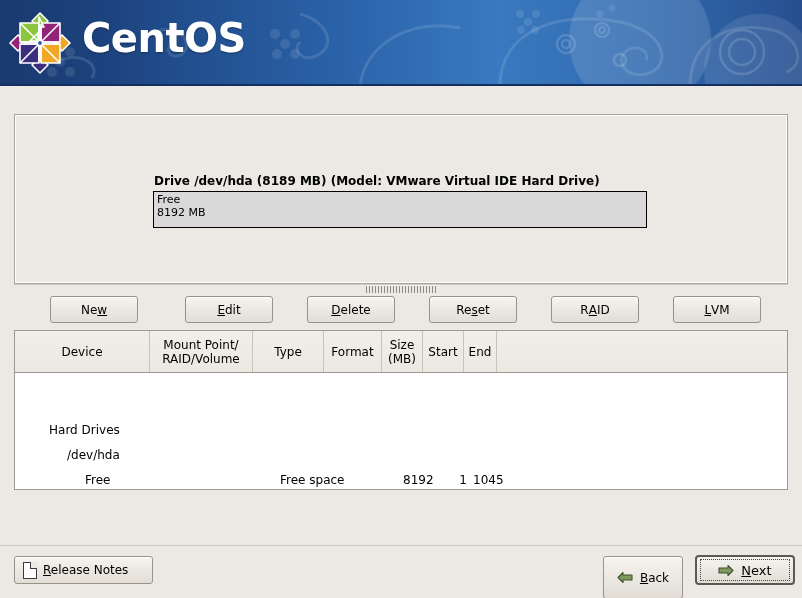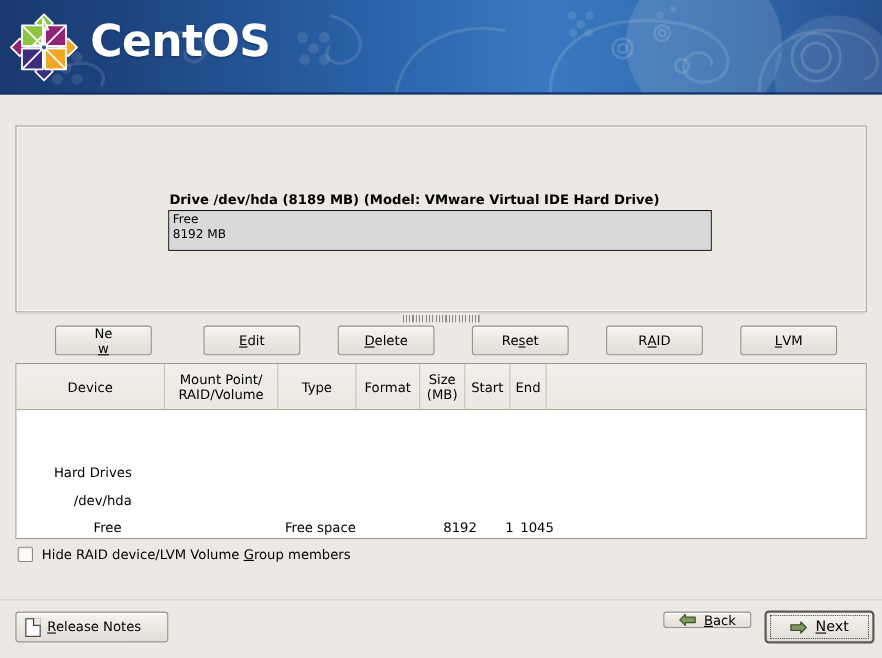--- a/index.html
+++ b/index.html
@@ -83,21 +83,21 @@
     height: 27px;
     background: linear-gradient(180deg, #f6f4f0 0%, #ebe8e2 52%, #e2ded6 100%);
     border: 1px solid #97938b;
     border-radius: 3px;
     box-shadow: inset 0 1px 0 #ffffff;
     font-size: 12px; color: #000;
     display: inline-flex; align-items: center; justify-content: center;
     cursor: default; user-select: none;
   }
   .action-row .btn { position: absolute; top: 0; width: 88px; }
-  .ab0 { left: 36px; flex-direction: column;  }
+  .ab0 { left: 36px;  }
   .ab1 { left: 171px; }
   .ab2 { left: 293px; }
   .ab3 { left: 415px; }
   .ab4 { left: 537px; }
   .ab5 { left: 659px; }
   .mn { text-decoration: underline; }
 
   
   .tree-frame {
     position: absolute; left: 14px; top: 330px; width: 774px; height: 160px;
@@ -140,21 +140,21 @@
   }
   .expander::after {
     content: ""; position: absolute; left: -6px; top: -7px;
     width: 0; height: 0;
     border-left: 6px solid transparent; border-right: 6px solid transparent;
     border-top: 7px solid #2c2c2c;
     z-index: -1;
   }
   .exp-wrap { position: absolute; width: 12px; height: 12px; }
   .cell { position: absolute; font-size: 12px; }
-  .cell-type  { left: 244px; }
+  .cell-type  { left: 265px; }
   .cell-size  { left: 388px; width: 30px; text-align: right; }
   .cell-start { left: 432px; width: 20px; text-align: right; }
   .cell-end   { left: 458px; width: 30px; text-align: right; }
 
   
   .checkrow { position: absolute; left: 16px; top: 497px; display: flex; align-items: center; gap: 8px; }
   .chk {
     width: 14px; height: 14px; background: #fbfaf8;
     border: 1px solid #8d8981; border-radius: 2px;
     box-shadow: inset 1px 1px 0 rgba(0,0,0,0.06);
@@ -174,21 +174,21 @@
   }
   .page-icon {
     width: 14px; height: 17px; position: relative; flex: 0 0 auto;
     background: #ffffff; border: 1px solid #3b3b3b;
   }
   .page-icon::after {
     content: ""; position: absolute; right: -1px; top: -1px;
     width: 6px; height: 6px; background: #ece9e4;
     border-left: 1px solid #3b3b3b; border-bottom: 1px solid #3b3b3b;
   }
-  .btn-back { position: absolute; left: 603px; top: 10px; width: 80px; height: 15px; gap: 7px; }
+  .btn-back { position: absolute; left: 603px; top: 10px; width: 80px; height: 43px; gap: 7px; }
   .btn-next-wrap {
     position: absolute; left: 695px; top: 9px; width: 100px; height: 30px;
     border: 2px solid #5c5950; border-radius: 4px;
     background: linear-gradient(180deg, #f6f4f0 0%, #ebe8e2 52%, #e2ded6 100%);
     display: flex; align-items: center; justify-content: center;
   }
   .btn-next-inner {
     width: 90px; height: 22px;
     border: 1px dotted #4a4740;
     display: flex; align-items: center; justify-content: center; gap: 7px;
@@ -369,24 +369,20 @@
         <div class="r-dev" style="left:70px;">Free</div>
         <div class="cell cell-type">Free space</div>
         <div class="cell cell-size">8192</div>
         <div class="cell cell-start">1</div>
         <div class="cell cell-end">1045</div>
       </div>
 
     </div>
   </div>
 
-  <div class="checkrow">
-    <span class="chk"></span>
-    <span class="lbl"><span>Hide RAID device/LVM Volume </span><span class="mn">G</span><span>roup members</span></span>
-  </div>
 
   <div class="footer-sep"></div>
   <div class="footer">
 
     <div class="btn btn-release">
       <span class="page-icon"></span>
       <span><span class="mn">R</span><span>elease Notes</span></span>
     </div>
 
     <div class="btn btn-back">

